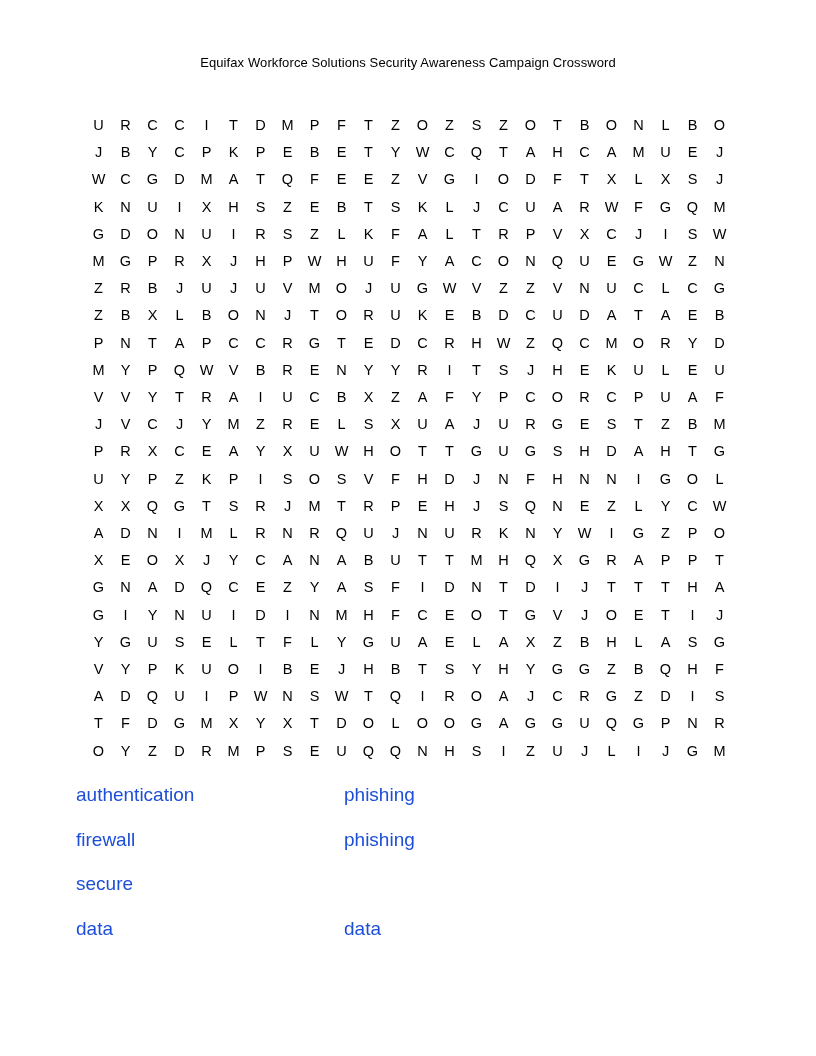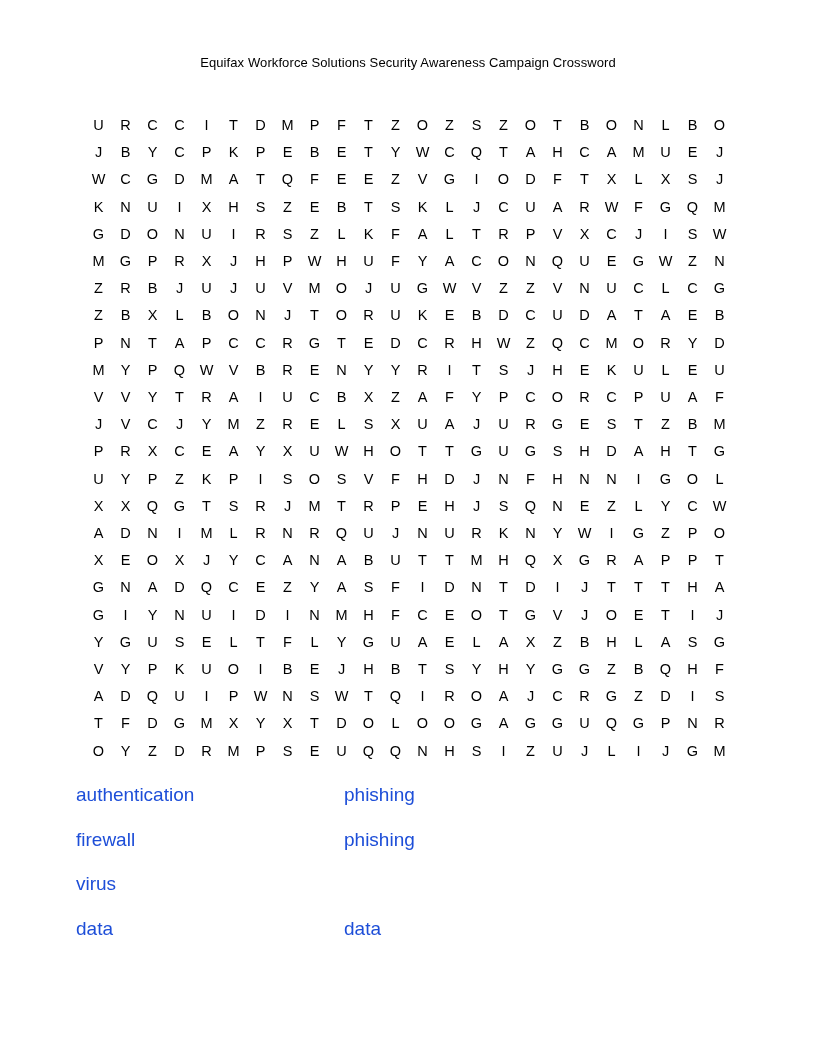--- a/index.html
+++ b/index.html
@@ -721,21 +721,21 @@
   <div class="word-list">
       <div class="word-row">
         <div class="word-cell">authentication</div>
         <div class="word-cell">phishing</div>
       </div>
       <div class="word-row">
         <div class="word-cell">firewall</div>
         <div class="word-cell">phishing</div>
       </div>
       <div class="word-row">
-        <div class="word-cell">virus</div>
+        <div class="word-cell">secure</div>
       </div>
       <div class="word-row">
         <div class="word-cell">data</div>
         <div class="word-cell">data</div>
       </div>
     </div>
 
 </div>
 
 </body></html>

